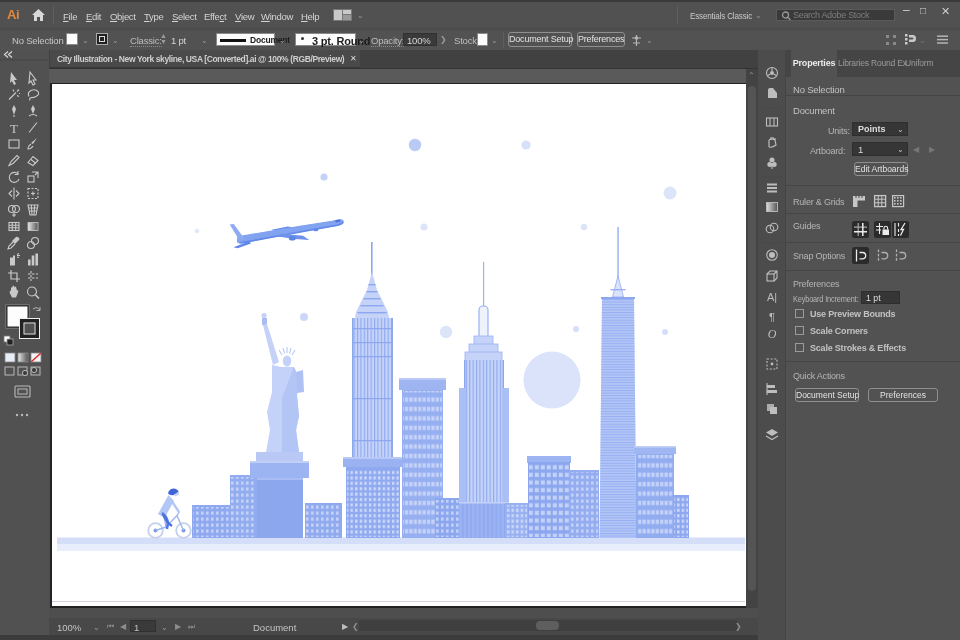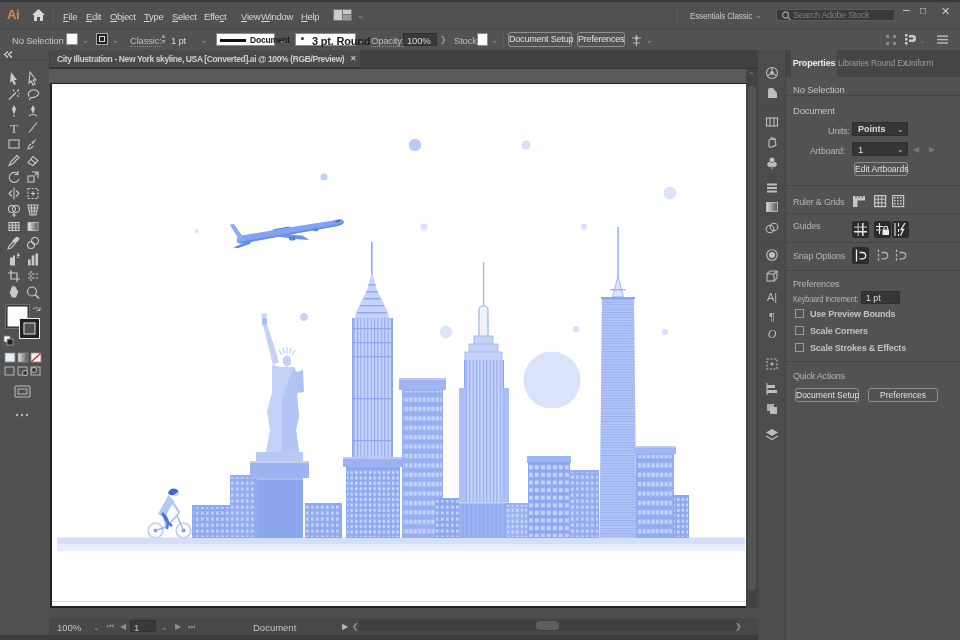--- a/index.html
+++ b/index.html
@@ -57,21 +57,21 @@
   <svg id="homeic" width="15" height="14" viewBox="0 0 15 14">
         <path d="M7.5 1 L14 7 L12 7 L12 13 L9 13 L9 9 L6 9 L6 13 L3 13 L3 7 L1 7 Z" fill="#d8d8d8"></path>
       </svg>
   <div class="msep" style="left:53px"></div>
   <div class="mi" style="left:63px"><u>F</u>ile</div>
   <div class="mi" style="left:86px"><u>E</u>dit</div>
   <div class="mi" style="left:110px"><u>O</u>bject</div>
   <div class="mi" style="left:144px"><u>T</u>ype</div>
   <div class="mi" style="left:172px"><u>S</u>elect</div>
   <div class="mi" style="left:204px">Effe<u>c</u>t</div>
-  <div class="mi" style="left:241px"><u>V</u>iew</div>
+  <div class="mi" style="left:235px"><u>V</u>iew</div>
   <div class="mi" style="left:261px"><u>W</u>indow</div>
   <div class="mi" style="left:301px"><u>H</u>elp</div>
   <svg class="abs" style="left:333px;top:7px" width="20" height="13" viewBox="0 0 20 13">
         <rect x="0" y="0" width="19" height="12" fill="#777"></rect>
         <rect x="1" y="1" width="8" height="10" fill="#c9c9c9"></rect>
         <rect x="10" y="1" width="8" height="4" fill="#c9c9c9"></rect>
         <rect x="10" y="6" width="8" height="5" fill="#9a9a9a"></rect>
       </svg>
   <div class="chev" style="left:357px;top:9px">⌄</div>
   <div class="msep" style="left:677px"></div>

